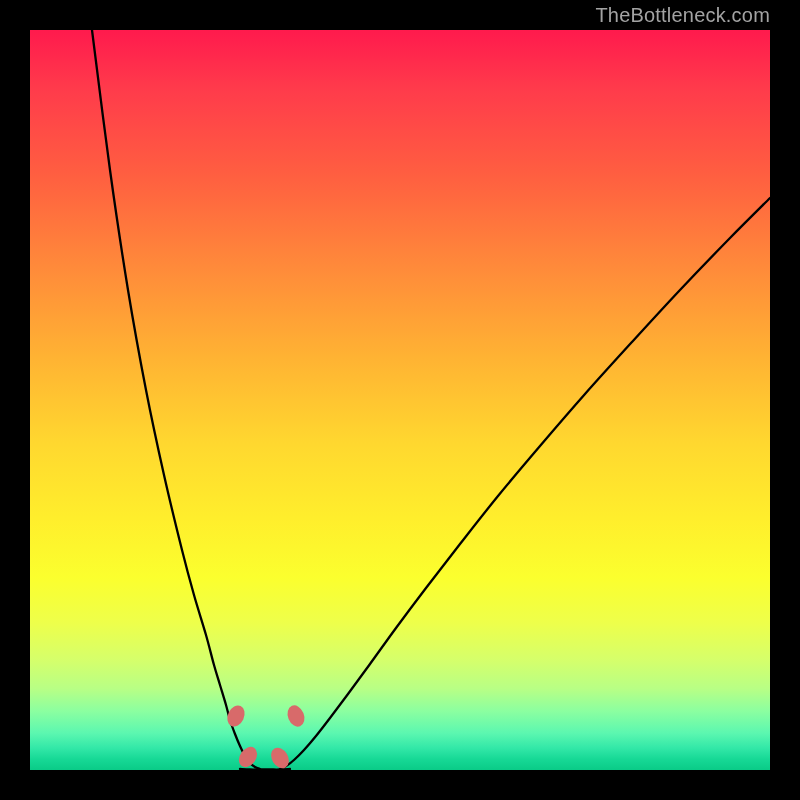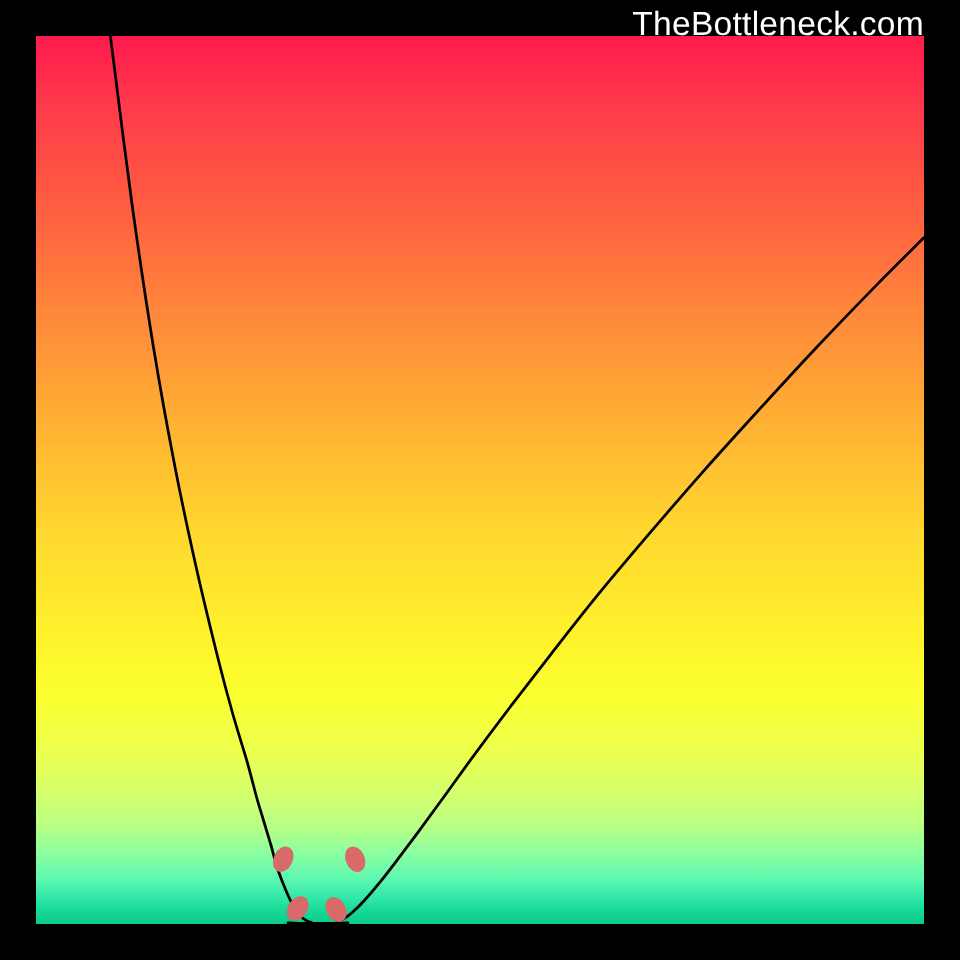--- a/index.html
+++ b/index.html
@@ -41,22 +41,22 @@
       #5cf7b0 95%,
       #33e8a8 97%,
       #17d996 98.5%,
       #0acb87 100%
     );
   }
   .watermark {
     position: absolute;
     top: 4px;
     right: 30px;
-    color: #ffffff;
-    font-size: 28px;
+    color: #a3a3a3;
+    font-size: 20px;
     letter-spacing: 0.2px;
     user-select: none;
     text-align: center;
   }
   svg.curve {
     position: absolute;
     top: 0;
     left: 0;
     width: 740px;
     height: 740px;

